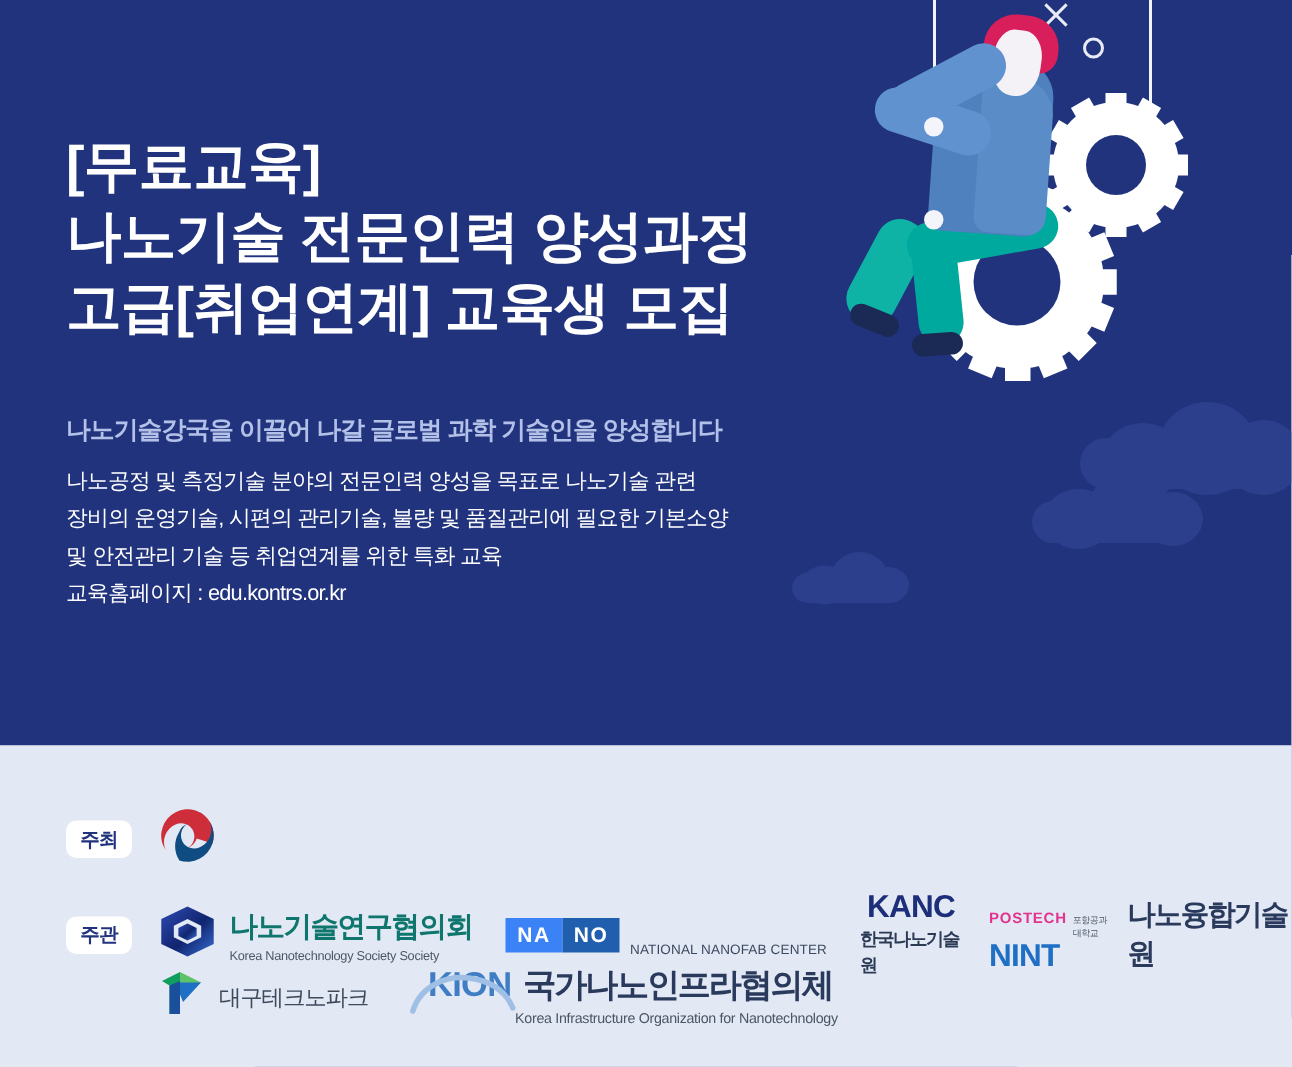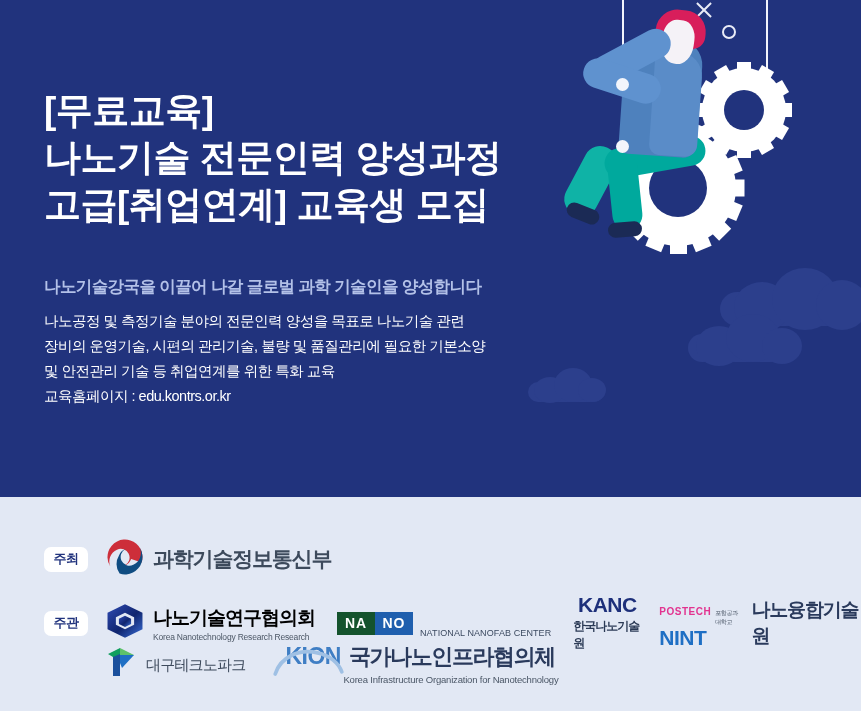--- a/index.html
+++ b/index.html
@@ -209,33 +209,33 @@
     white-space: nowrap;
   }
   .logo-en {
     color: #4a5666; letter-spacing: -0.2px; white-space: nowrap;
   }
 
   
   .taeguk { width: 38px; height: 38px; }
 
   
-  .knrs-ko { font-size: 19px; color: #000000; }
+  .knrs-ko { font-size: 19px; color: #0f766e; }
   .knrs-en { font-size: 8.5px; color: #4c5766; margin-top: 1px; }
 
   
   .nano-badge {
     display: flex; width: 76px; height: 23px;
     font-size: 14px; font-weight: bold; color: #ffffff;
     letter-spacing: 1px;
   }
   .nano-badge span {
     flex: 1; display: flex; align-items: center; justify-content: center;
   }
-  .nano-g { background: #14532d; }
+  .nano-g { background: #3b82f6; }
   .nano-b { background: #1f5fae; }
   .nnfc-ko { font-size: 17px; color: #2a3a66; letter-spacing: -1.2px; }
   .nnfc-en { font-size: 9px; color: #3c4a60; letter-spacing: 0.1px; margin-top: 20px; }
 
   
   .kanc-top {
     font-size: 21px; font-weight: bold; color: #1d2f7a;
     letter-spacing: -0.5px; line-height: 1;
   }
   .kanc-bot {
@@ -372,23 +372,20 @@
     <div class="badge">주최</div>
 
     <div class="logo-unit">
       <span class="logo-mark">
         <svg class="taeguk" viewBox="0 0 100 100">
           <path d="M50 4a46 46 0 1 1 0 92 46 46 0 0 1 0-92z" fill="none"></path>
           <path d="M96 50A46 46 0 0 0 50 4a46 46 0 0 0-46 46 46 46 0 0 0 17 35.7 34 34 0 0 1 3-47.5 23 23 0 0 1 32 33.2c7-5 11-13.3 11-21.4z" fill="#cd2e3a" transform="rotate(18 50 50)"></path>
           <path d="M50 96a46 46 0 0 0 46-46c0-14-6-26-16-34.6a34 34 0 0 1-3 47.4 23 23 0 0 1-32-33.2A26 26 0 0 0 34 50a46 46 0 0 0 16 46z" fill="#0f4c81" transform="rotate(18 50 50)"></path>
         </svg>
       </span>
-      <span class="logo-txt">
-        <span class="logo-ko" style="font-size:21px; letter-spacing:-1.2px;">과학기술정보통신부</span>
-      </span>
     </div>
   </div>
 
   <div class="org-row row-mgmt">
     <div class="badge">주관</div>
 
     <div class="logo-unit" style="margin-right:22px;">
       <span class="logo-mark">
         <svg width="38" height="34" viewBox="0 0 100 88">
           <defs>
@@ -398,21 +395,21 @@
               <stop offset="100%" stop-color="#3a6fd8"></stop>
             </linearGradient>
           </defs>
           <path d="M50 0 96 22v44L50 88 4 66V22z" fill="url(#gk)"></path>
           <path d="M50 22 74 34v20L50 66 26 54V34z" fill="#e2e8f4"></path>
           <path d="M50 30 66 38v14L50 60 34 52V38z" fill="url(#gk)"></path>
         </svg>
       </span>
       <span class="logo-txt">
         <span class="logo-ko knrs-ko">나노기술연구협의회</span>
-        <span class="logo-en knrs-en">Korea Nanotechnology Research Research</span>
+        <span class="logo-en knrs-en">Korea Nanotechnology Society Society</span>
       </span>
     </div>
 
     <div class="logo-unit" style="margin-right:22px;">
       <span class="logo-mark" style="margin-right:7px;">
         <span class="nano-badge">
           <span class="nano-g">NA</span>
           <span class="nano-b">NO</span>
         </span>
       </span>

